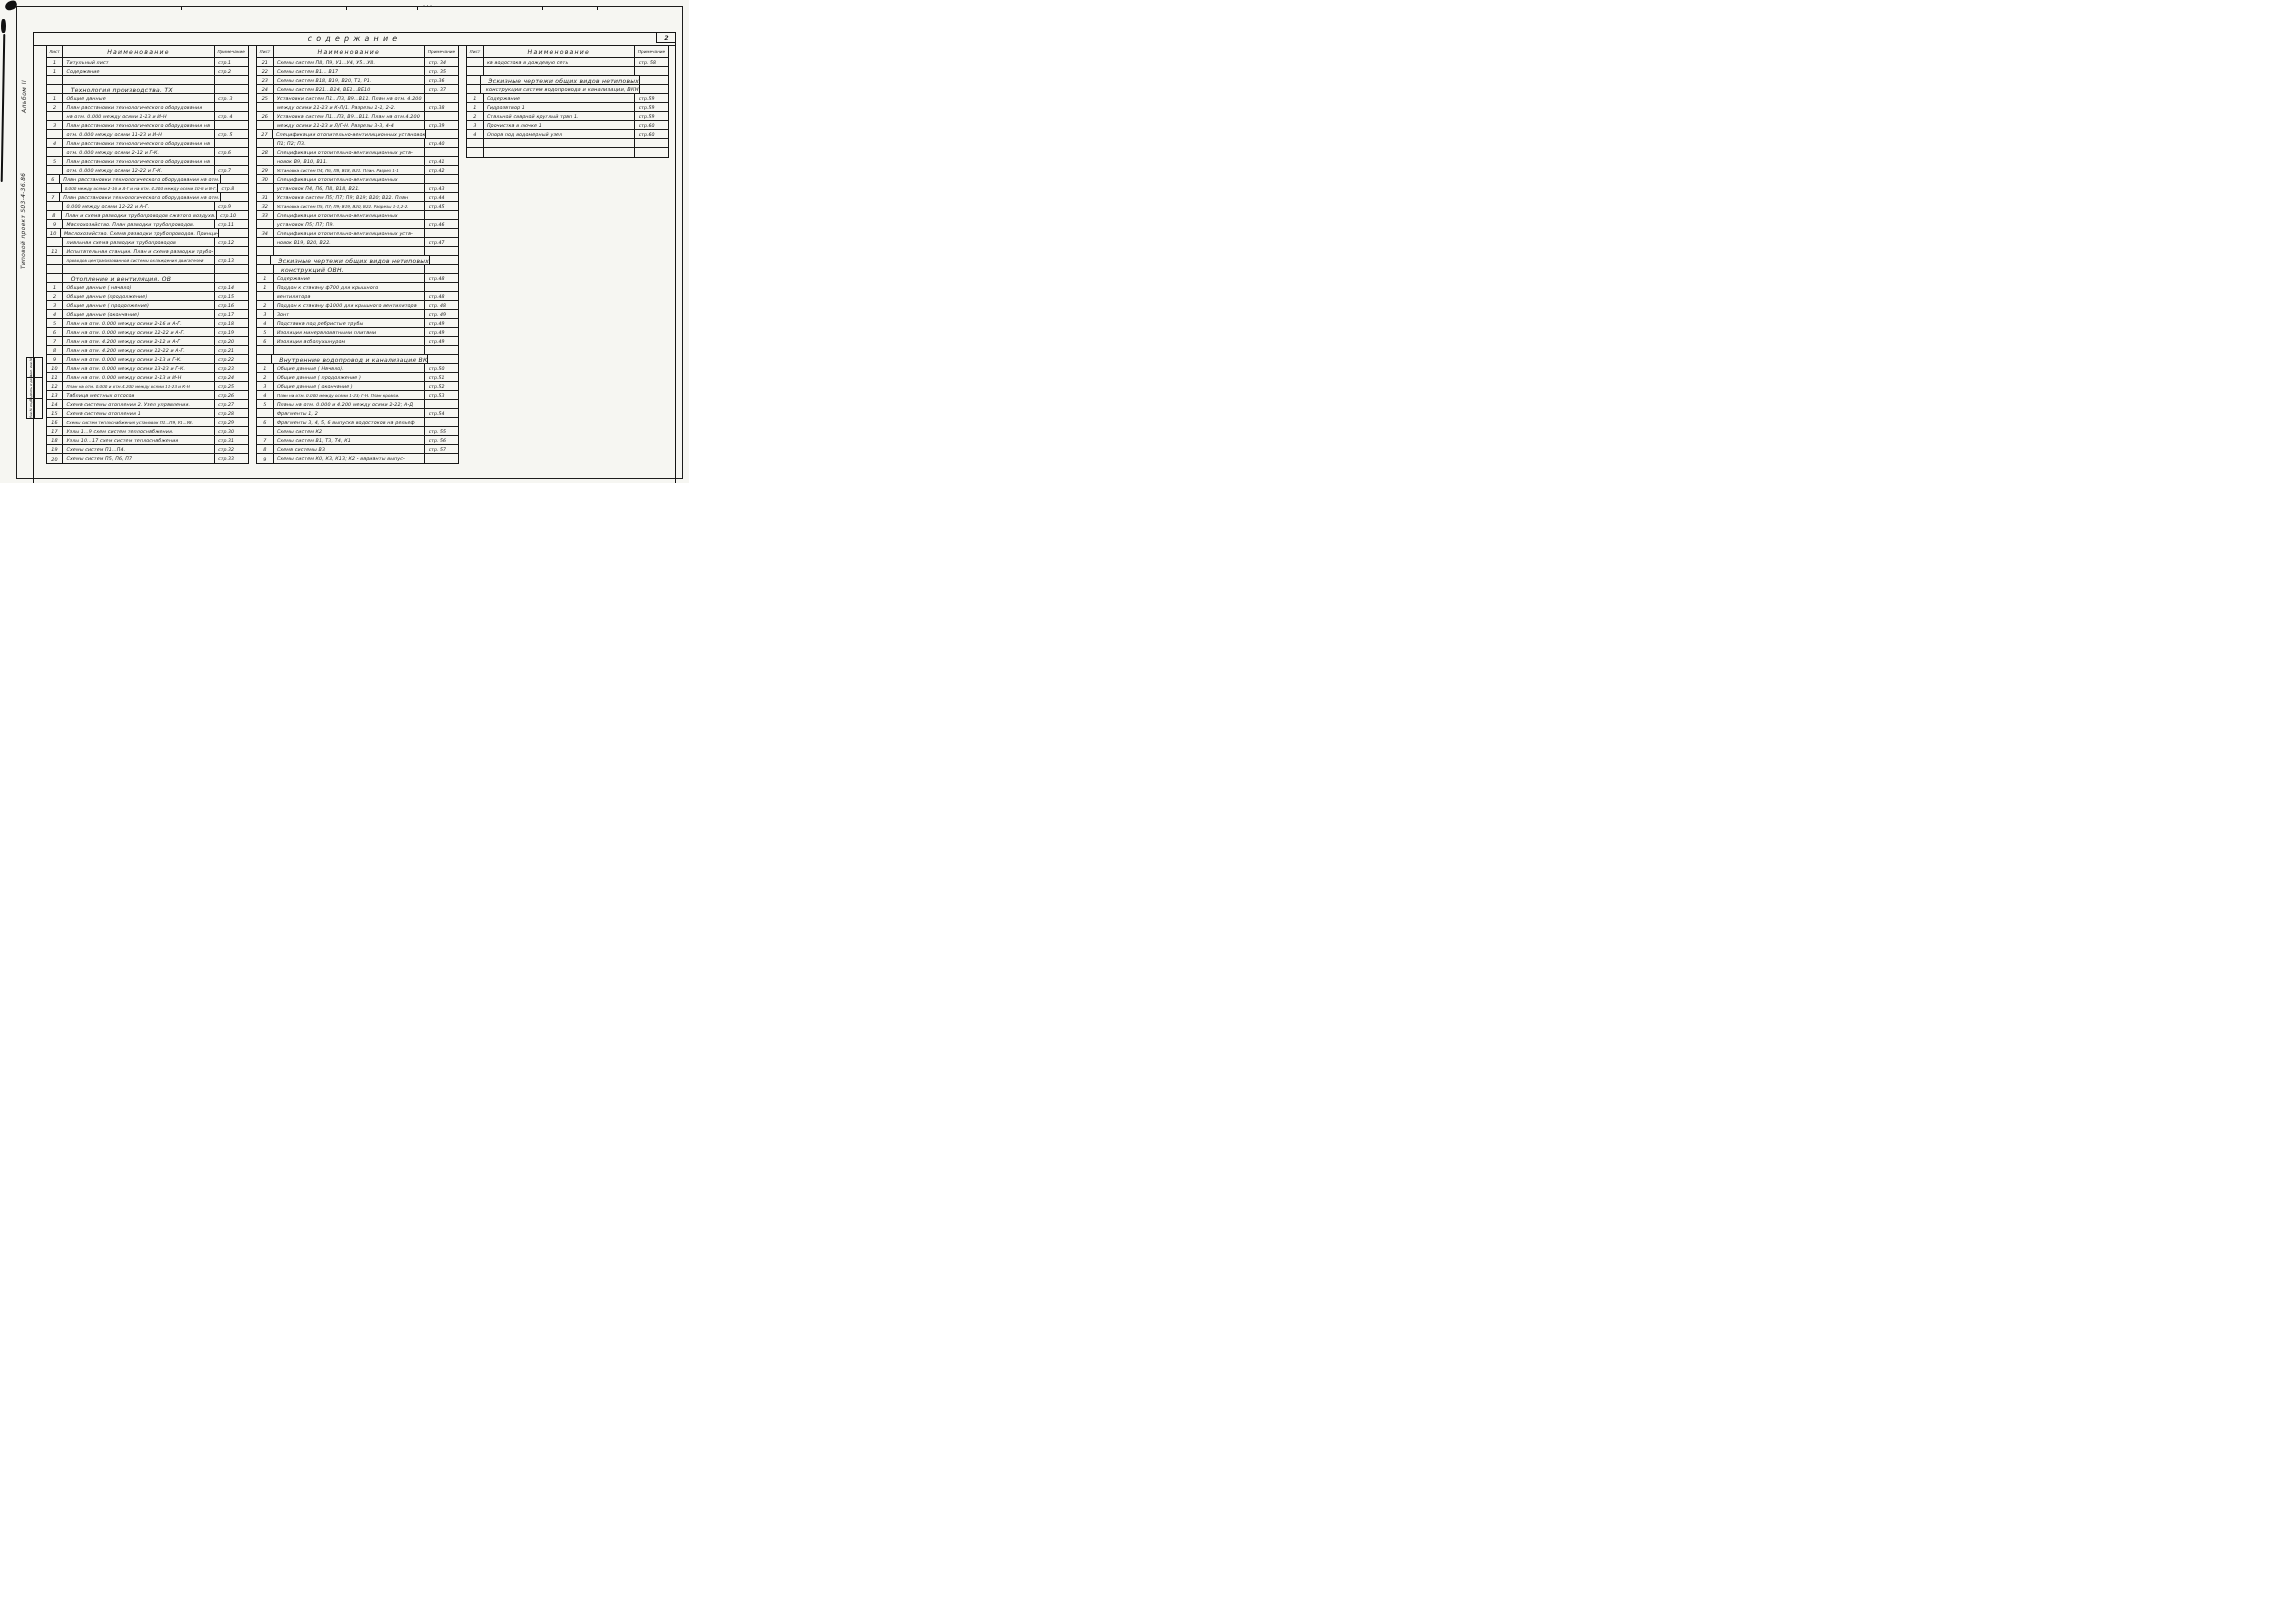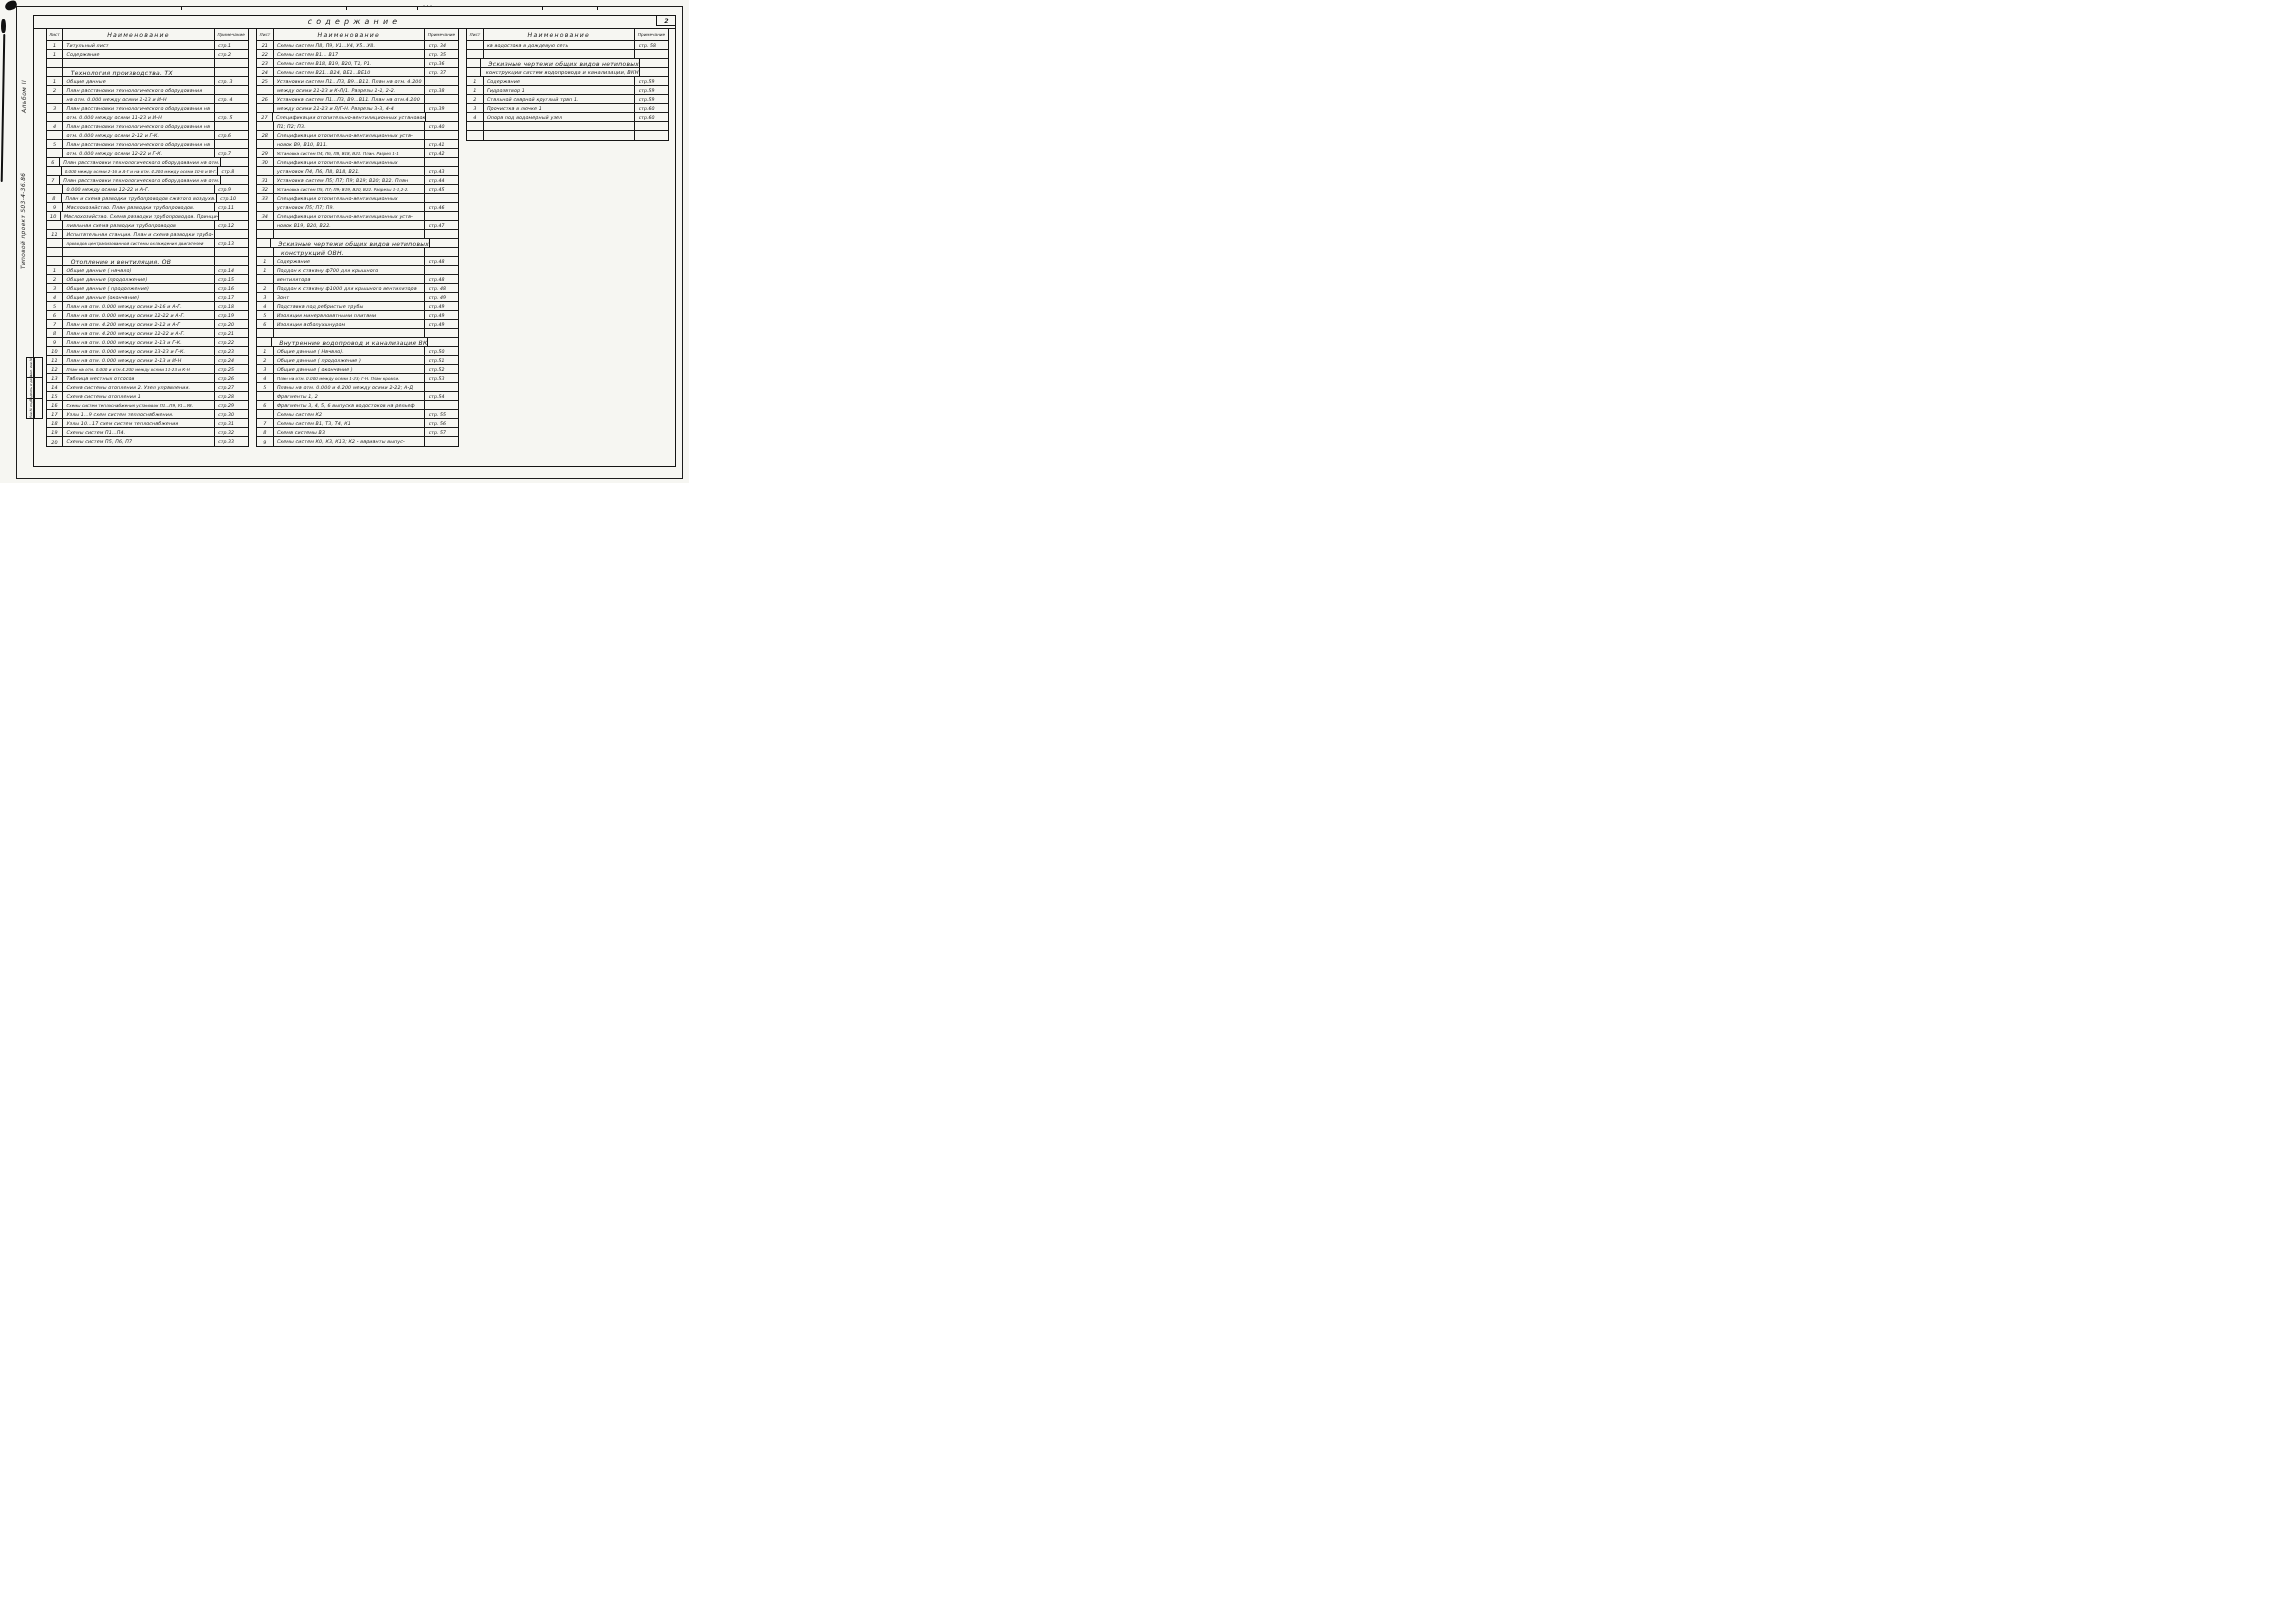--- a/index.html
+++ b/index.html
@@ -18,21 +18,21 @@
   }
   
   .outer-border {
     position: absolute;
     left: 15.7px; top: 5.6px; right: 5.6px; bottom: 3.7px;
     border: 0.7px solid #1d1d1d;
   }
   
   .frame {
     position: absolute;
-    left: 33px; top: 15px;
+    left: 33px; top: 32px;
     width: 643px; height: 452px;
     border: 1.2px solid #141414;
   }
   .title-band {
     position: relative;
     height: 13.4px;
     border-bottom: 1px solid #181818;
   }
   .doc-title {
     position: absolute;

